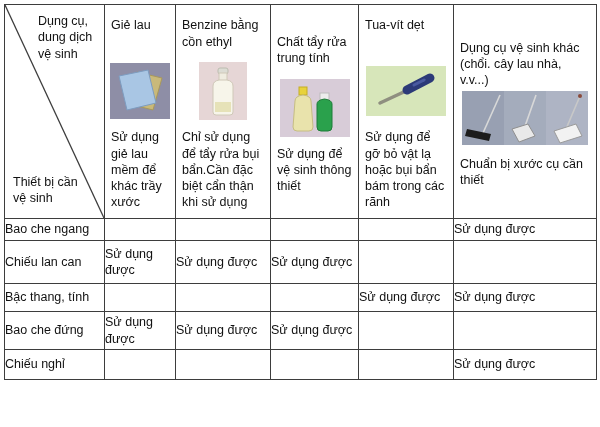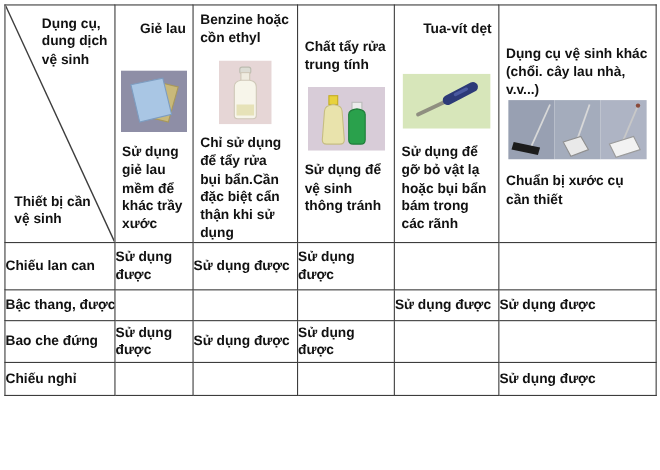--- a/index.html
+++ b/index.html
@@ -1,24 +1,24 @@
 <!DOCTYPE html>
 <html><head>
 <meta charset="utf-8">
 <style>
   html,body{margin:0;padding:0;background:#ffffff;width:600px;height:427px;overflow:hidden;
     font-family:"Liberation Sans","DejaVu Sans",sans-serif;color:#111;}
   .sheet{position:absolute;left:4px;top:4px;}
-  table.grid{border-collapse:collapse;table-layout:fixed;width:592px;font-weight:bold;}
+  table.grid{border-collapse:collapse;table-layout:fixed;width:592px;}
   table.grid td{border:1.5px solid #3d3d3d;font-size:12.5px;line-height:1.3;vertical-align:middle;
     padding:0;overflow:hidden;}
   
   td.hcell{vertical-align:top;}
   .htitle{min-height:50px;padding:5px 6px 0 6px;box-sizing:border-box;}
-  .htitle.center{text-align:right;}
+  .htitle.center{text-align:left;}
   .himg{height:58px;display:flex;align-items:center;justify-content:center;}
   .hdesc{padding:9px 6px 0 6px;}
   
   td.corner{position:relative;vertical-align:top;}
   .corner-diag{position:absolute;left:0;top:0;width:100%;height:100%;}
   .corner-top{position:absolute;left:33px;top:8px;white-space:pre-line;}
   .corner-bottom{position:absolute;left:8px;bottom:12px;white-space:pre-line;}
   
   td.rowlabel{padding:2px 2px 2px 7px;}
   td.rowlabel.nowrap{white-space:nowrap;}
@@ -57,21 +57,21 @@
         <svg width="60" height="56" viewBox="0 0 60 56">
           <rect x="0" y="0" width="60" height="56" fill="#8e8ea6"></rect>
           <polygon points="27,9 52,15 43,47 19,41" fill="#c9b97a" stroke="#a8985c" stroke-width="1"></polygon>
           <polygon points="9,13 38,7 46,40 17,47" fill="#a9c6e4" stroke="#7d9cc0" stroke-width="1"></polygon>
         </svg>
       </div>
       <div class="hdesc">Sử dụng giẻ lau mềm để khác trầy xước</div>
     </td>
 
     <td class="hcell">
-      <div class="htitle">Benzine hoặc cồn ethyl</div>
+      <div class="htitle">Benzine bằng cồn ethyl</div>
       <div class="himg">
         <svg width="48" height="58" viewBox="0 0 48 58">
           <rect x="0" y="0" width="48" height="58" fill="#e6d6d6"></rect>
           <rect x="19" y="6" width="10" height="6" rx="2" fill="#dcdcd4" stroke="#bcbcb0" stroke-width="1"></rect>
           <rect x="20" y="11" width="8" height="9" fill="#efece0" stroke="#cfc8b8" stroke-width="1"></rect>
           <path d="M14 24 q0 -5 6 -6 h8 q6 1 6 6 v26 q0 3 -3 3 h-14 q-3 0 -3 -3 Z" fill="#f7f5ea" stroke="#cfc8b8" stroke-width="1"></path>
           <rect x="16" y="40" width="16" height="10" fill="#e6e2b8"></rect>
         </svg>
       </div>
       <div class="hdesc">Chỉ sử dụng để tẩy rửa bụi bẩn.Cần đặc biệt cẩn thận khi sử dụng</div>
@@ -81,21 +81,21 @@
       <div class="htitle">Chất tẩy rửa trung tính</div>
       <div class="himg">
         <svg width="70" height="58" viewBox="0 0 70 58">
           <rect x="0" y="0" width="70" height="58" fill="#d8ccd8"></rect>
           <rect x="19" y="8" width="8" height="8" fill="#e8d23c" stroke="#c4ad24" stroke-width="1"></rect>
           <path d="M15 22 q0 -5 8 -6 q8 1 8 6 l2 26 q0 4 -4 4 h-12 q-4 0 -4 -4 Z" fill="#e9e3ac" stroke="#c6bd82" stroke-width="1"></path>
           <rect x="40" y="14" width="9" height="7" fill="#ececec" stroke="#bbbbbb" stroke-width="1"></rect>
           <path d="M37 25 q0 -4 7.5 -5 q7.5 1 7.5 5 v23 q0 4 -4 4 h-7 q-4 0 -4 -4 Z" fill="#2aa14c" stroke="#1d7c38" stroke-width="1"></path>
         </svg>
       </div>
-      <div class="hdesc">Sử dụng để vệ sinh thông tránh</div>
+      <div class="hdesc">Sử dụng để vệ sinh thông thiết</div>
     </td>
 
     <td class="hcell">
       <div class="htitle center">Tua-vít dẹt</div>
       <div class="himg">
         <svg width="80" height="50" viewBox="0 0 80 50">
           <rect x="0" y="0" width="80" height="50" fill="#d7e6ba"></rect>
           <line x1="42" y1="24" x2="14" y2="37" stroke="#8f8f80" stroke-width="3.5" stroke-linecap="round"></line>
           <line x1="64" y1="12" x2="41" y2="24" stroke="#2c3a78" stroke-width="9" stroke-linecap="round"></line>
           <line x1="58" y1="14" x2="48" y2="19" stroke="#4a5aa0" stroke-width="3" stroke-linecap="round"></line>
@@ -117,30 +117,38 @@
           <polygon points="50,38 66,33 73,45 57,51" fill="#e9e9e9" stroke="#8f8f8f" stroke-width="1"></polygon>
           <line x1="104" y1="38" x2="118" y2="5" stroke="#c8c8c8" stroke-width="1.6"></line>
           <circle cx="118" cy="5" r="2" fill="#8a4a3a"></circle>
           <polygon points="92,40 114,33 120,45 98,52" fill="#f2f2f2" stroke="#9a9a9a" stroke-width="1"></polygon>
         </svg>
       </div>
       <div class="hdesc">Chuẩn bị xước cụ cần thiết</div>
     </td>
   </tr>
 
+  <tr style="height:22px">
+    <td class="rowlabel nowrap">Bao che ngang</td>
+    <td class="datacell"></td>
+    <td class="datacell"></td>
+    <td class="datacell"></td>
+    <td class="datacell"></td>
+    <td class="datacell">Sử dụng được</td>
+  </tr>
   <tr style="height:43px">
     <td class="rowlabel nowrap">Chiếu lan can</td>
     <td class="datacell">Sử dụng được</td>
     <td class="datacell">Sử dụng được</td>
     <td class="datacell">Sử dụng được</td>
     <td class="datacell"></td>
     <td class="datacell"></td>
   </tr>
   <tr style="height:28px">
-    <td class="rowlabel nowrap">Bậc thang, được</td>
+    <td class="rowlabel nowrap">Bậc thang, tính</td>
     <td class="datacell"></td>
     <td class="datacell"></td>
     <td class="datacell"></td>
     <td class="datacell">Sử dụng được</td>
     <td class="datacell">Sử dụng được</td>
   </tr>
   <tr style="height:38px">
     <td class="rowlabel nowrap">Bao che đứng</td>
     <td class="datacell">Sử dụng được</td>
     <td class="datacell">Sử dụng được</td>

